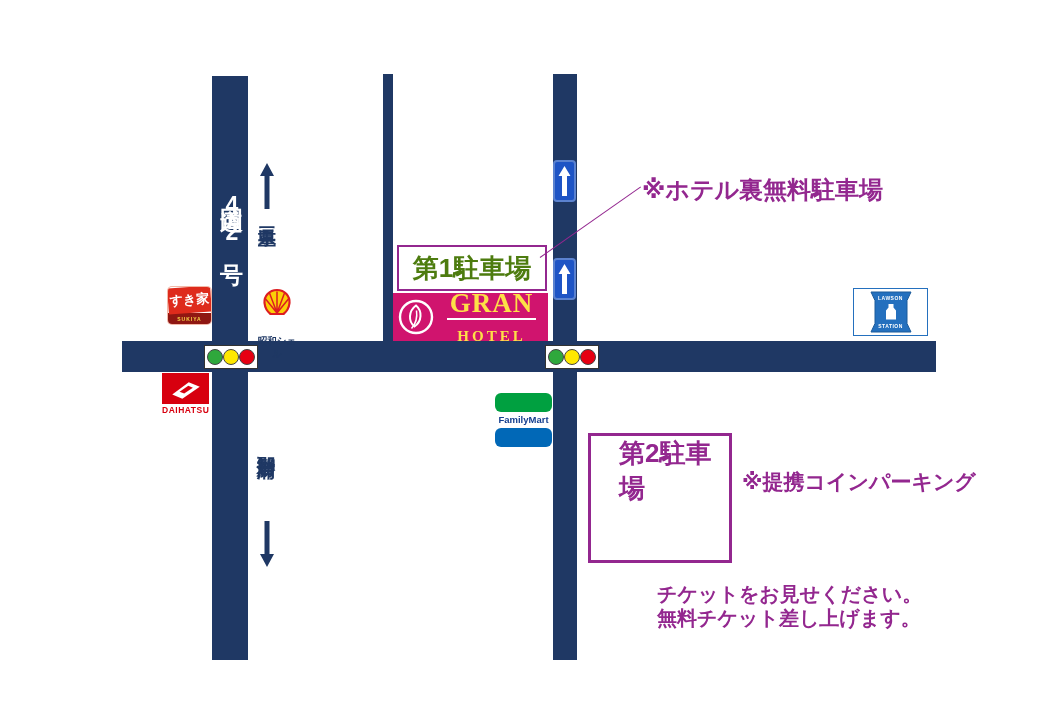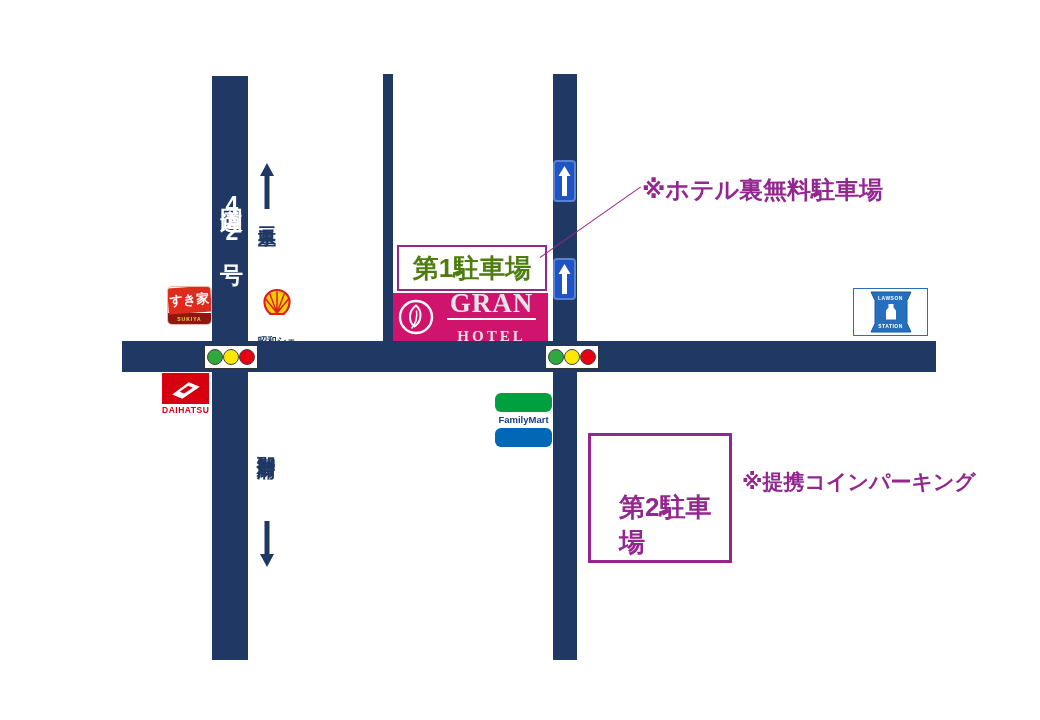--- a/index.html
+++ b/index.html
@@ -38,21 +38,21 @@
   #shell .name{color:#1F3864;font-weight:bold;font-size:9.5px;margin-top:13px;}
 
   
   #parking1{left:397px;top:245px;width:150px;height:46px;background:#fff;border:2px solid #93278F;
             display:flex;align-items:center;justify-content:center;font-size:26px;font-weight:bold;color:#4d7c0f;
             box-sizing:border-box;}
 
   
   #hotel{left:393px;top:293px;width:155px;height:48px;background:#D0146E;display:flex;align-items:center;}
   #hotel .leaf{margin-left:4px;width:38px;height:38px;flex:0 0 auto;}
-  #hotel .txt{flex:1;text-align:center;color:#e5e5e5;font-family:"Liberation Serif","DejaVu Serif",serif;line-height:1;}
+  #hotel .txt{flex:1;text-align:center;color:#fde047;font-family:"Liberation Serif","DejaVu Serif",serif;line-height:1;}
   #hotel .gran{font-size:27px;font-weight:bold;letter-spacing:1px;display:inline-block;
                border-bottom:2px solid #fff;padding:0 3px 1px 3px;}
   #hotel .hot{font-size:15px;font-weight:bold;letter-spacing:3px;margin-top:9px;}
 
   
   .oneway{position:absolute;width:23px;height:42px;background:#1E54C5;border:2px solid #5B82CF;border-radius:4px;
           box-sizing:border-box;display:flex;align-items:center;justify-content:center;}
   #oneway-1{left:553px;top:160px;}
   #oneway-2{left:553px;top:258px;}
 
@@ -86,21 +86,21 @@
   
   #familymart{left:495px;top:393px;width:57px;}
   #familymart .bar{height:19px;border-radius:6px;}
   #familymart .green{background:#00A040;}
   #familymart .blue{background:#0168B7;margin-top:16px;}
   #familymart .name{position:absolute;left:0;right:0;top:21px;text-align:center;
                     color:#153F8F;font-weight:bold;font-size:9.5px;}
 
   
   #parking2{left:588px;top:433px;width:144px;height:130px;background:#fff;border:3px solid #93278F;
-            box-sizing:border-box;display:flex;align-items:flex-end;justify-content:center;
+            box-sizing:border-box;display:flex;align-items:flex-start;justify-content:center;
             font-size:26px;font-weight:bold;color:#93278F;padding-left:28px;}
 </style>
 </head>
 <body>
 
 <div id="map">
 
   <div class="road" id="road-left"></div>
   <div class="road" id="road-mid"></div>
   <div class="road" id="road-right"></div>
@@ -201,14 +201,18 @@
     <svg width="16" height="46" viewBox="0 0 16 46">
       <polygon points="8,46 15,33 10.5,33 10.5,0 5.5,0 5.5,33 1,33" fill="#1F3864"></polygon>
     </svg>
   </div>
 
   <div class="abs" id="parking2">
     <span>第2駐車場</span>
   </div>
 
   <div class="ptext" id="note-coin">※提携コインパーキング</div>
+  <div class="ptext" id="note-ticket">
+    <div>チケットをお見せください。</div>
+    <div>無料チケット差し上げます。</div>
+  </div>
 
 </div>
 
 </body></html>

